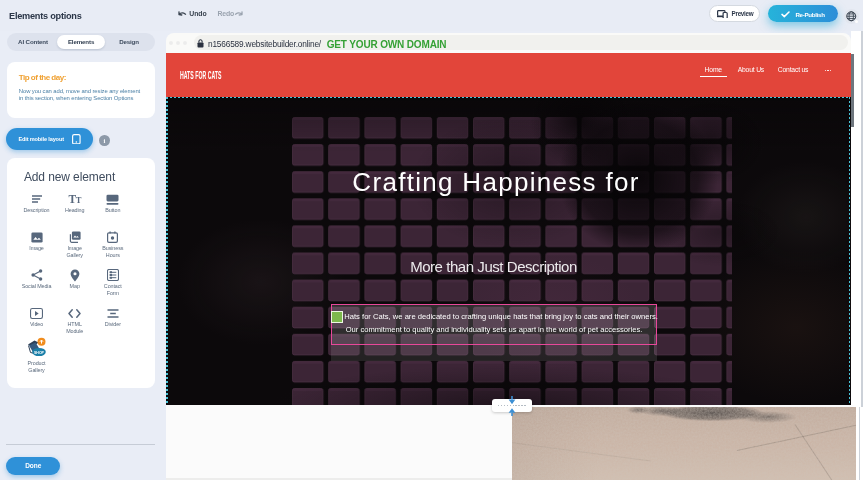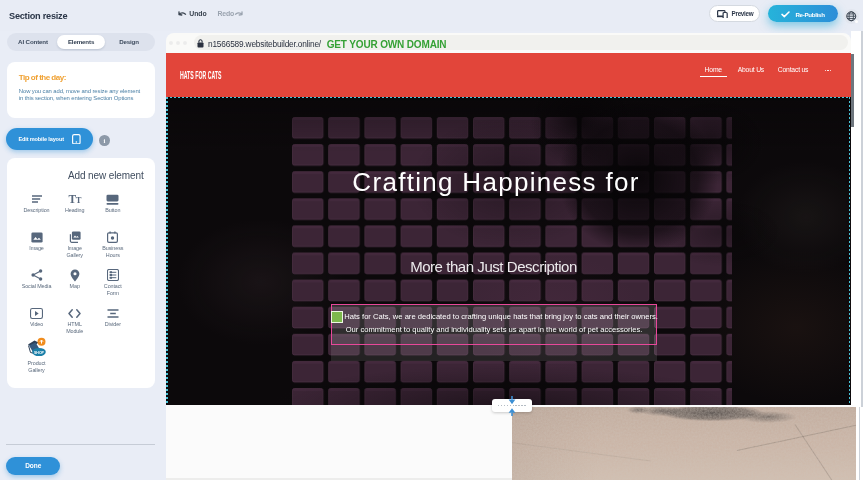--- a/index.html
+++ b/index.html
@@ -5,21 +5,21 @@
   * { margin:0; padding:0; box-sizing:border-box; }
   html,body { width:863px; height:480px; overflow:hidden; }
   body { font-family:"Liberation Sans", sans-serif; background:#e9edf6; position:relative; }
   .abs { position:absolute; }
   .nw { white-space:nowrap; }
 </style>
 </head>
 <body>
 
 <div class="abs" style="left:0;top:0;width:863px;height:31px;background:#e8ecf5;"></div>
-<div class="abs nw" style="left:9px;top:10.8px;font-size:9.2px;font-weight:bold;color:#2b3648;letter-spacing:-0.25px;">Section resize</div>
+<div class="abs nw" style="left:9px;top:10.8px;font-size:9.2px;font-weight:bold;color:#2b3648;letter-spacing:-0.25px;">Elements options</div>
 
 <svg class="abs" style="left:177.5px;top:11px;" width="9" height="6" viewBox="0 0 9 6">
     <path d="M1 3.5 Q3.8 0.5 7.5 3.2 M1 3.5 L1 0.8 M1 3.5 L3.8 4" stroke="#39434f" stroke-width="1.3" fill="none" stroke-linecap="round"></path>
   </svg>
 <div class="abs nw" style="left:189.3px;top:10px;font-size:6.9px;font-weight:bold;color:#39434f;letter-spacing:-0.1px;">Undo</div>
 <div class="abs nw" style="left:217.4px;top:10px;font-size:6.9px;font-weight:bold;color:#9aa3af;letter-spacing:-0.1px;">Redo</div>
 <svg class="abs" style="left:233.6px;top:11px;" width="9" height="6" viewBox="0 0 9 6">
     <path d="M8 3.5 Q5.2 0.5 1.5 3.2 M8 3.5 L8 0.8 M8 3.5 L5.2 4" stroke="#9aa3af" stroke-width="1.3" fill="none" stroke-linecap="round"></path>
   </svg>
 
@@ -59,21 +59,21 @@
 <div class="abs" style="left:5.8px;top:127.5px;width:87.5px;height:22.4px;background:#2f91d8;border-radius:11.2px;box-shadow:0 2px 5px rgba(47,145,216,.4);"></div>
 <div class="abs nw" style="left:18.4px;top:136px;font-size:5.6px;font-weight:bold;color:#fff;letter-spacing:-0.15px;">Edit mobile layout</div>
 <svg class="abs" style="left:72.3px;top:133.9px;" width="8.7" height="10.5" viewBox="0 0 9 11">
   <rect x="0.6" y="0.6" width="7.8" height="9.8" rx="1.6" fill="none" stroke="#fff" stroke-width="1.2"></rect>
   <circle cx="4.5" cy="8.3" r="0.8" fill="#fff"></circle>
 </svg>
 <div class="abs" style="left:99.1px;top:134.8px;width:10.8px;height:10.8px;background:#8d99a8;border-radius:50%;"></div>
 <div class="abs" style="left:99.1px;top:137px;width:10.8px;text-align:center;font-size:6.5px;font-weight:bold;color:#fff;font-family:'Liberation Serif',serif;">i</div>
 
 <div class="abs" style="left:7.3px;top:158px;width:148px;height:230px;background:#fff;border-radius:8px;"></div>
-<div class="abs nw" style="left:23.9px;top:170px;font-size:10px;color:#3f4c5e;letter-spacing:-0.1px;margin-left:44px;">Add new element</div>
+<div class="abs nw" style="left:23.9px;top:170px;font-size:12px;color:#3f4c5e;letter-spacing:-0.1px;">Add new element</div>
 
 <div id="icon-grid">
     <div class="abs" style="left:23.5px;top:192px;width:26px;height:14px;display:flex;align-items:center;justify-content:center;">
       <svg width="12" height="12" viewBox="0 0 12 12">
         <path d="M1 3 H11 M1 6 H9.2 M1 9 H7" stroke="#57677c" stroke-width="1.4"></path>
       </svg>
     </div>
     <div class="abs" style="left:11.5px;top:206.5px;width:50px;text-align:center;font-size:5.4px;color:#5b6a7d;letter-spacing:-0.1px;">Description</div>
     <div class="abs" style="left:61.7px;top:192px;width:26px;height:14px;display:flex;align-items:center;justify-content:center;">
       <div style="font-weight:bold;color:#57677c;font-size:11.5px;letter-spacing:-0.5px;font-family:'Liberation Serif',serif;">T<span style="font-size:8.5px;">T</span></div>

